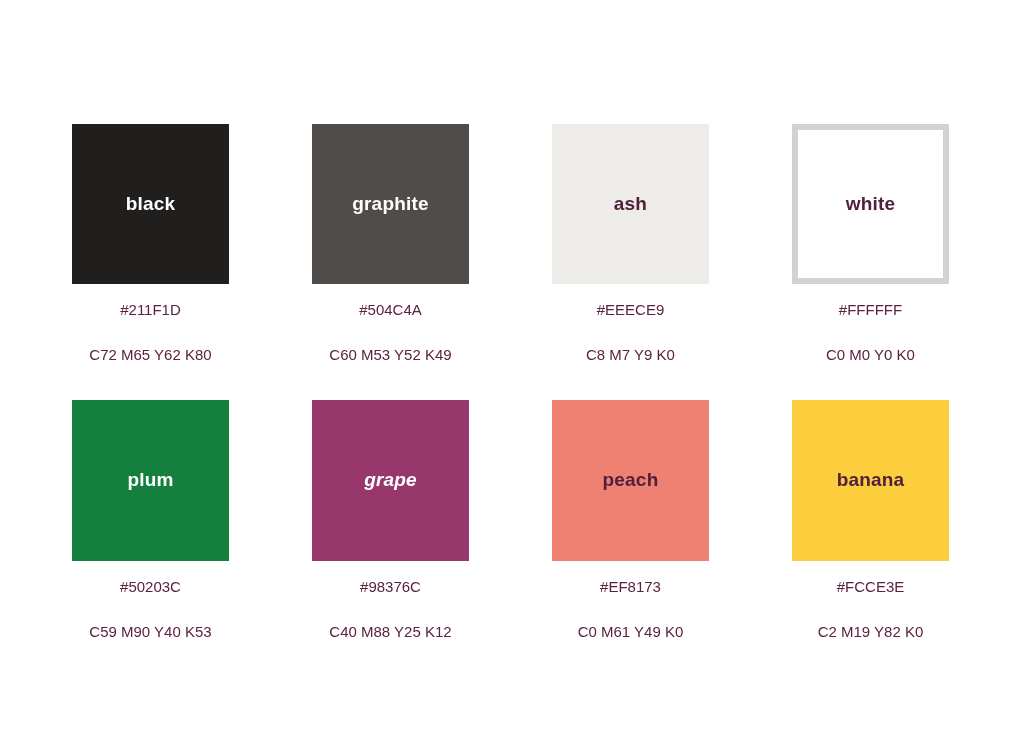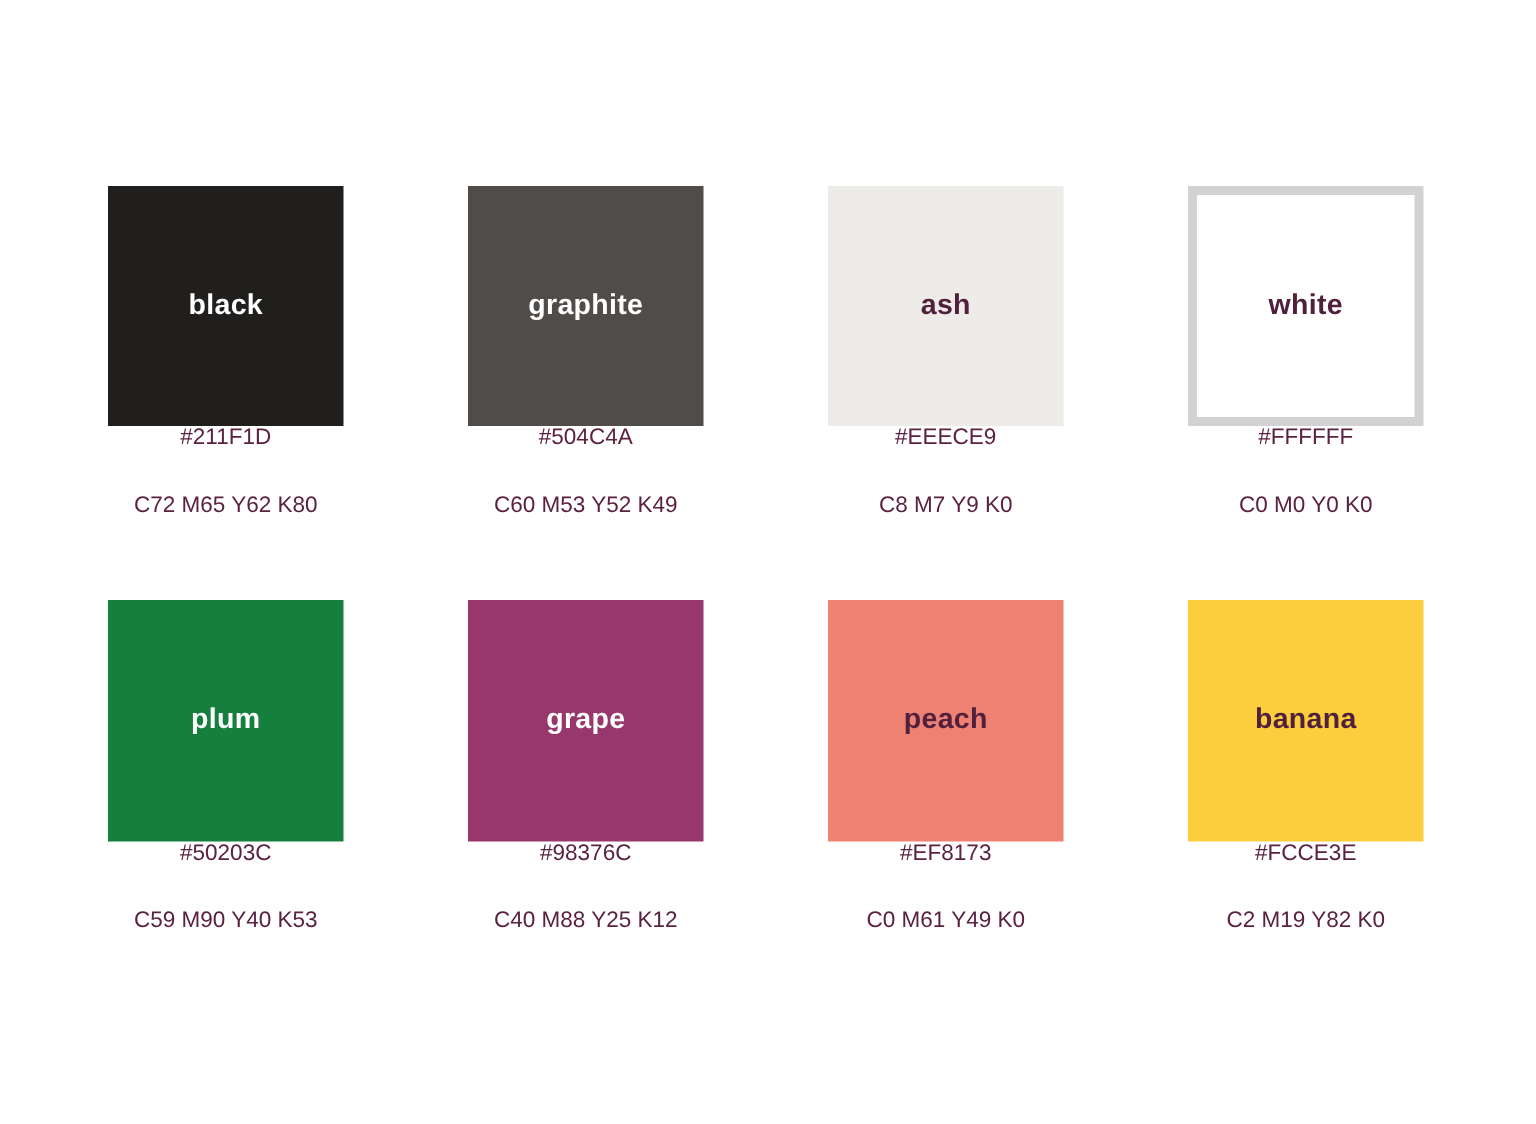--- a/index.html
+++ b/index.html
@@ -64,21 +64,21 @@
   .label-light { color: #ffffff; }
   .label-dark  { color: #50203C; }
 
   .caption {
     width: 157px;
     text-align: center;
     color: #5a2240;
     font-size: 15px;
     line-height: 1;
   }
-  .caption-hex { }
+  .caption-hex { margin-top: 18px; }
   .caption-cmyk { margin-top: 30px; }
 </style>
 </head>
 <body style="background: rgb(255, 255, 255);">
 
 <div class="palette">
 
   <div class="row row-1">
     <div class="swatch-cell">
       <div class="chip" style="background: rgb(33, 31, 29);">
@@ -116,21 +116,21 @@
   <div class="row row-2">
     <div class="swatch-cell">
       <div class="chip" style="background: #15803d;">
         <span class="chip-label label-light">plum</span>
       </div>
       <div class="caption caption-hex" style="color: rgb(90, 34, 64);">#50203C</div>
       <div class="caption caption-cmyk" style="color: rgb(90, 34, 64);">C59 M90 Y40 K53</div>
     </div>
 
     <div class="swatch-cell">
-      <div class="chip" style="background: rgb(152, 55, 108);">
+      <div class="chip" style="background: rgb(152, 55, 108); font-style: italic;">
         <span class="chip-label label-light">grape</span>
       </div>
       <div class="caption caption-hex" style="color: rgb(90, 34, 64);">#98376C</div>
       <div class="caption caption-cmyk" style="color: rgb(90, 34, 64);">C40 M88 Y25 K12</div>
     </div>
 
     <div class="swatch-cell">
       <div class="chip" style="background: rgb(239, 129, 115);">
         <span class="chip-label label-dark">peach</span>
       </div>

